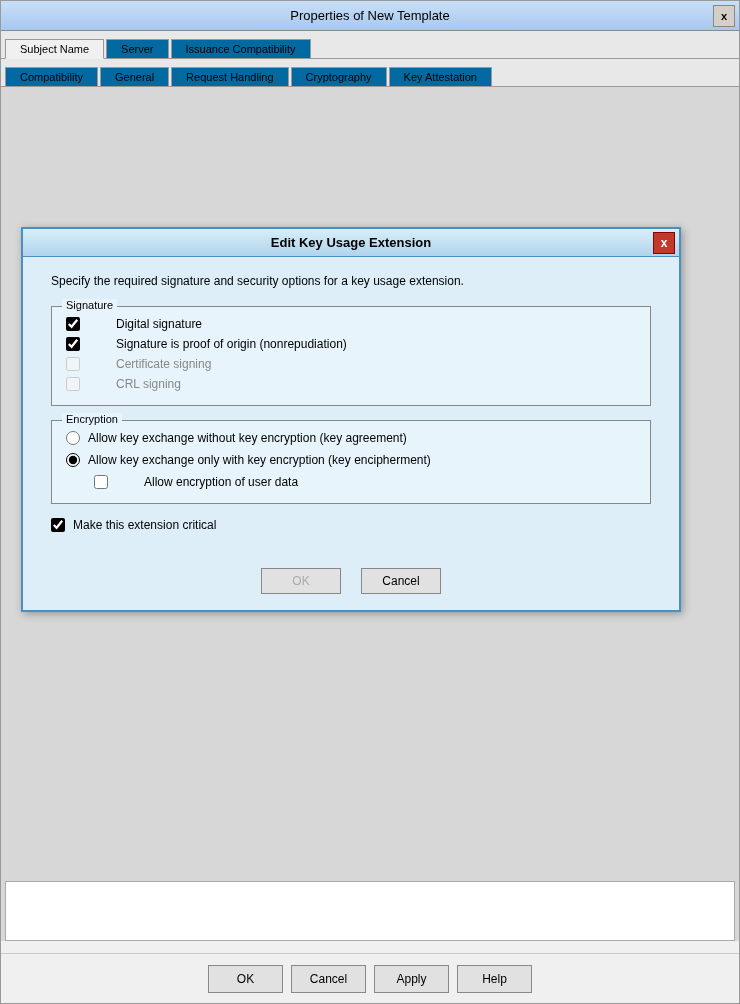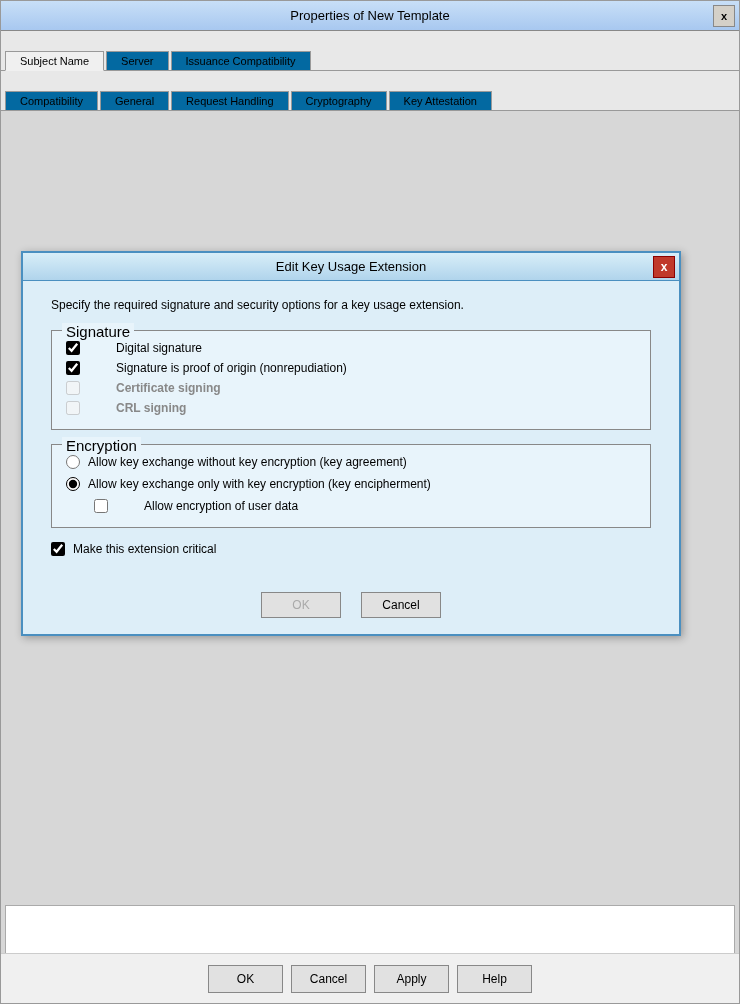--- a/index.html
+++ b/index.html
@@ -52,21 +52,21 @@
       cursor: pointer;
       font-size: 11px;
       font-weight: bold;
     }
 
     
     .tab-row {
       display: flex;
       border-bottom: 1px solid #999;
       background: #e8e8e8;
-      padding-top: 20px;
+      padding-top: 8px;
       padding-left: 4px;
     }
 
     .tab {
       padding: 3px 14px;
       border: 1px solid #999;
       border-bottom: none;
       background: #0369a1;
       margin-right: 2px;
       cursor: pointer;
@@ -138,21 +138,21 @@
       height: 28px;
       display: flex;
       align-items: center;
       justify-content: center;
       position: relative;
       border-bottom: 1px solid #4a8fc0;
     }
 
     .dialog-title-text {
       font-size: 13px;
-      font-weight: normal;
+      font-weight: bold;
       color: #000;
     }
 
     .dialog-close-btn {
       position: absolute;
       right: 4px;
       top: 3px;
       width: 22px;
       height: 22px;
       background: #c0392b;
@@ -186,21 +186,21 @@
       background: #e8f4fb;
       position: relative;
     }
 
     .group-label {
       position: absolute;
       top: -8px;
       left: 10px;
       background: #e8f4fb;
       padding: 0 4px;
-      font-size: 15px;
+      font-size: 11px;
       color: #000;
     }
 
     .checkbox-row {
       display: flex;
       align-items: center;
       margin-bottom: 6px;
       gap: 28px;
     }
 
@@ -222,21 +222,20 @@
       accent-color: #000;
     }
 
     .checkbox-label {
       font-size: 12px;
       color: #000;
     }
 
     .checkbox-label.disabled {
       color: #888;
-      font-weight: bold;
     }
 
     .radio-row {
       display: flex;
       align-items: center;
       margin-bottom: 8px;
     }
 
     .radio-label {
       font-size: 12px;

